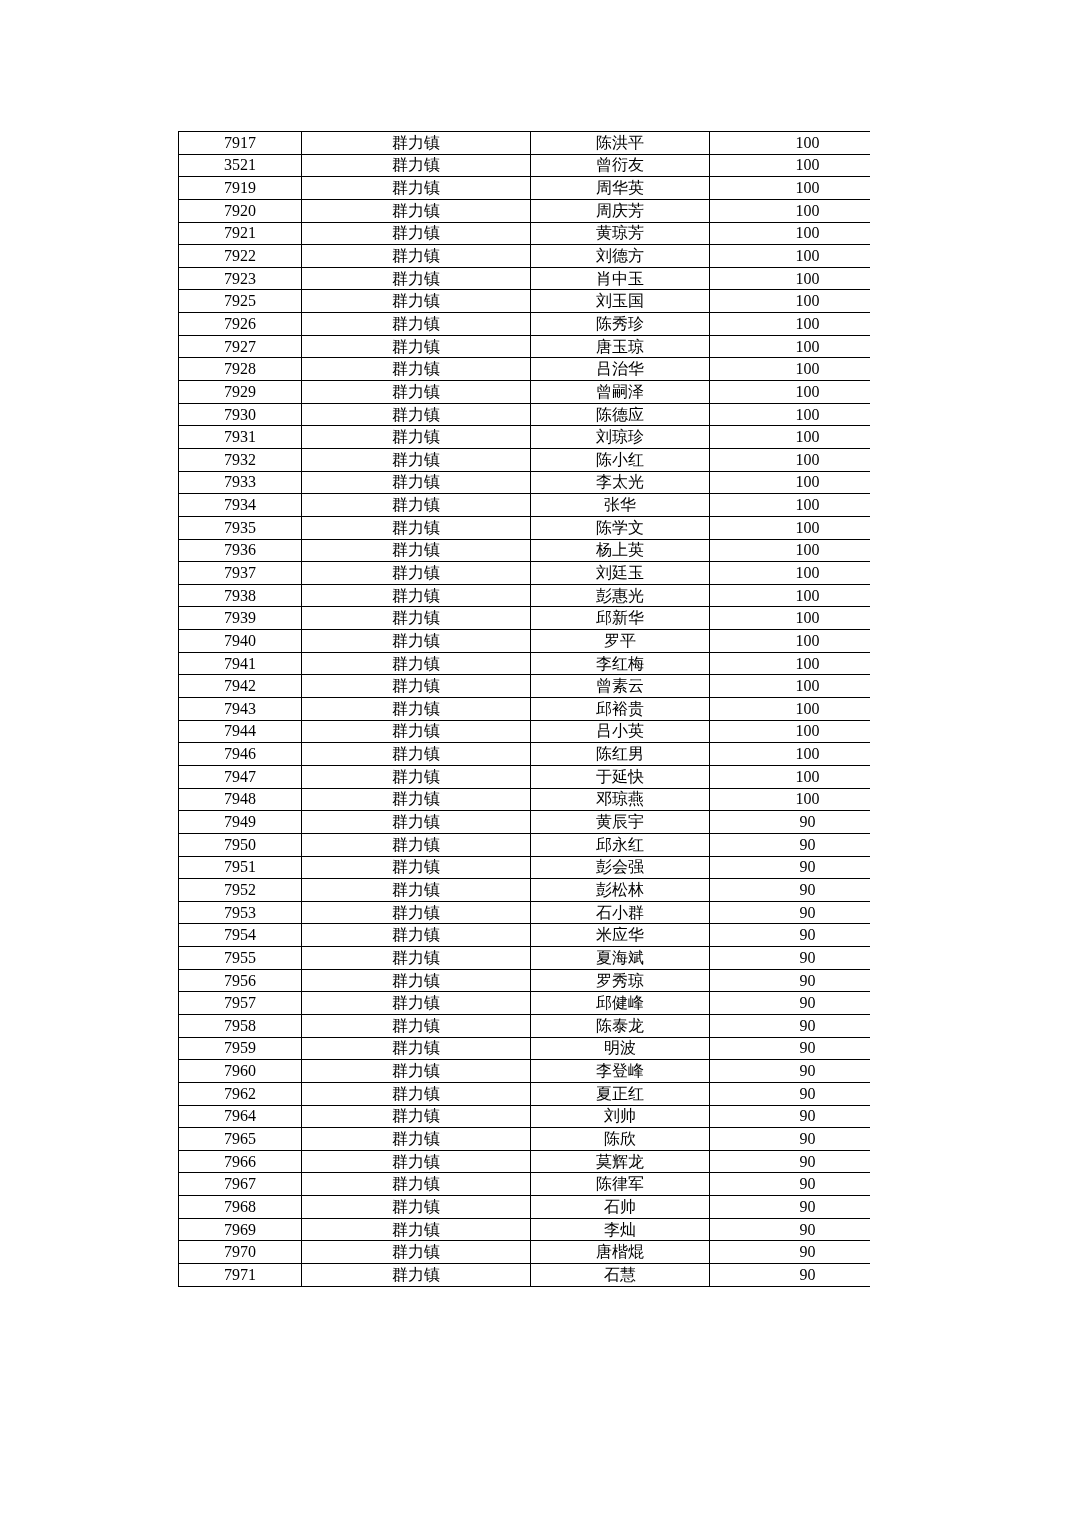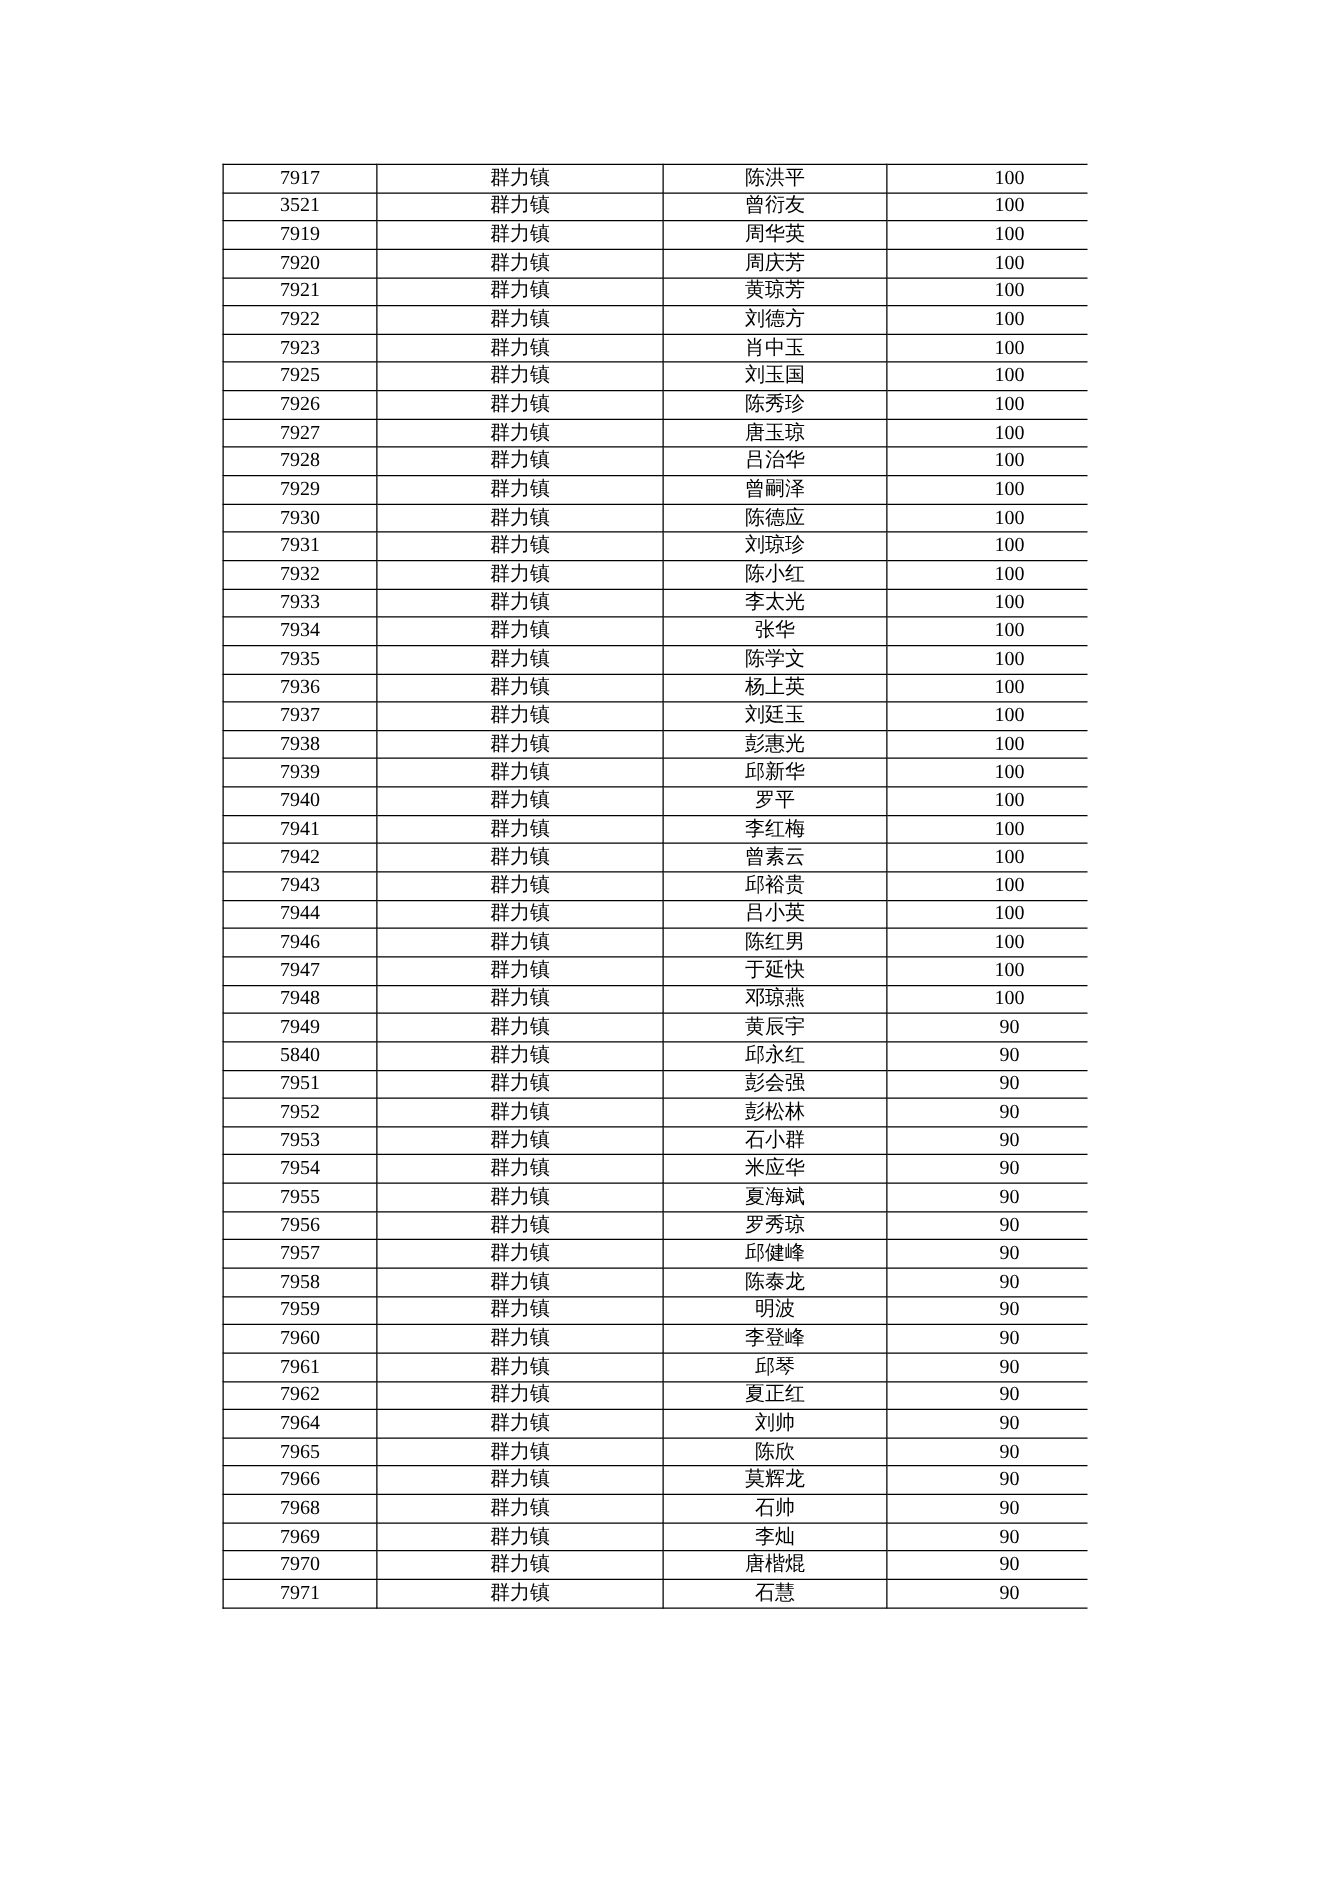--- a/index.html
+++ b/index.html
@@ -232,21 +232,21 @@
           <td>邓琼燕</td>
           <td>100</td>
         </tr>
         <tr>
           <td>7949</td>
           <td>群力镇</td>
           <td>黄辰宇</td>
           <td>90</td>
         </tr>
         <tr>
-          <td>5840</td>
+          <td>7950</td>
           <td>群力镇</td>
           <td>邱永红</td>
           <td>90</td>
         </tr>
         <tr>
           <td>7951</td>
           <td>群力镇</td>
           <td>彭会强</td>
           <td>90</td>
         </tr>
@@ -298,26 +298,20 @@
           <td>明波</td>
           <td>90</td>
         </tr>
         <tr>
           <td>7960</td>
           <td>群力镇</td>
           <td>李登峰</td>
           <td>90</td>
         </tr>
         <tr>
-          <td>7961</td>
-          <td>群力镇</td>
-          <td>邱琴</td>
-          <td>90</td>
-        </tr>
-        <tr>
           <td>7962</td>
           <td>群力镇</td>
           <td>夏正红</td>
           <td>90</td>
         </tr>
         <tr>
           <td>7964</td>
           <td>群力镇</td>
           <td>刘帅</td>
           <td>90</td>
@@ -325,20 +319,26 @@
         <tr>
           <td>7965</td>
           <td>群力镇</td>
           <td>陈欣</td>
           <td>90</td>
         </tr>
         <tr>
           <td>7966</td>
           <td>群力镇</td>
           <td>莫辉龙</td>
+          <td>90</td>
+        </tr>
+        <tr>
+          <td>7967</td>
+          <td>群力镇</td>
+          <td>陈律军</td>
           <td>90</td>
         </tr>
         <tr>
           <td>7968</td>
           <td>群力镇</td>
           <td>石帅</td>
           <td>90</td>
         </tr>
         <tr>
           <td>7969</td>

